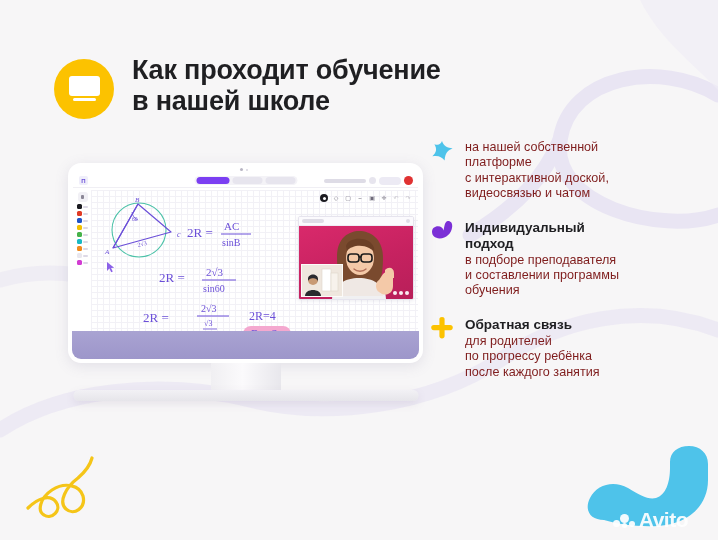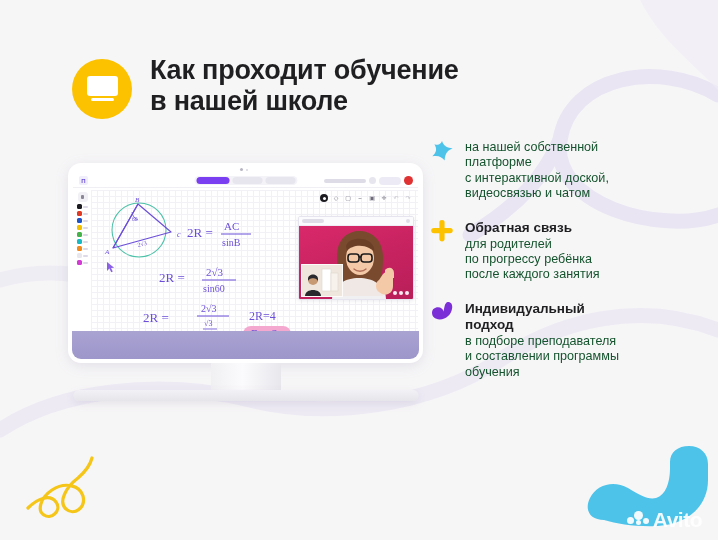--- a/index.html
+++ b/index.html
@@ -8,21 +8,21 @@
     background:#f7f6f7;
     font-family:"Liberation Sans","DejaVu Sans",sans-serif;
     -webkit-font-smoothing:antialiased;
   }
 
   
   .bg{position:absolute;inset:0;overflow:hidden;pointer-events:none;}
   .bg svg{position:absolute;top:0;left:0;}
 
   
-  .header{position:absolute;left:72px;top:55px;display:flex;align-items:flex-start;gap:18px;}
+  .header{position:absolute;left:54px;top:55px;display:flex;align-items:flex-start;gap:18px;}
   .header-icon{
     width:60px;height:60px;border-radius:50%;
     background:#fcc200;flex:none;position:relative;margin-top:4px;
     display:flex;align-items:center;justify-content:center;
   }
   .mon-glyph{width:31px;height:26px;position:relative;}
   .mon-glyph .screen{
     position:absolute;left:0;top:0;width:31px;height:20px;
     background:#ffffff;border-radius:3px;
   }
@@ -175,27 +175,27 @@
   
   .features{position:absolute;left:430px;top:140px;width:265px;}
   .feat{display:flex;gap:11px;margin-bottom:18px;}
   .feat-ico{flex:none;width:24px;height:28px;position:relative;}
   .feat-body{flex:1;}
   .feat-title{
     font-size:13.5px;font-weight:bold;color:#1f1f22;
     line-height:16px;white-space:pre-line;margin-bottom:1px;
   }
   .feat-desc{
-    font-size:12.6px;color:#14532d;line-height:15.4px;white-space:pre-line;
+    font-size:12.6px;color:#7f1d1d;line-height:15.4px;white-space:pre-line;
   }
 
   
   .wm{
-    position:absolute;right:16px;bottom:10px;
-    display:flex;gap:4px;
+    position:absolute;right:30px;bottom:10px;
+    display:flex;align-items:center;gap:4px;
     opacity:.93;
   }
   .wm-dots{position:relative;width:22px;height:16px;}
   .wm-dots i{position:absolute;border-radius:50%;background:#ffffff;}
   .wm-text{
     font-size:21px;font-weight:bold;color:#ffffff;letter-spacing:-0.5px;line-height:1;
   }
 </style>
 </head>
 <body>
@@ -413,52 +413,52 @@
       <div class="feat-desc">на нашей собственной
 платформе
 с интерактивной доской,
 видеосвязью и чатом</div>
     </div>
   </div>
 
   <div class="feat">
     <div class="feat-ico">
       <svg width="24" height="24" viewBox="0 0 24 24">
+        <path d="M18 1 C 21 1, 22.6 3.4, 22.2 6.8 C 21.4 13.6, 16.4 18.4, 9.6 18.4
+                 C 5 18.4, 2 15.6, 2 11.8 C 2 8.4, 4.6 6.2, 8 6.2 C 11 6.2, 13 8, 13.6 10.6
+                 C 14.2 8, 14.6 1, 18 1 Z" fill="#7b2fd6"></path>
+      </svg>
+    </div>
+    <div class="feat-body">
+      <div class="feat-title">Индивидуальный
+подход</div>
+      <div class="feat-desc">в подборе преподавателя
+и составлении программы
+обучения</div>
+    </div>
+  </div>
+
+  <div class="feat">
+    <div class="feat-ico">
+      <svg width="24" height="24" viewBox="0 0 24 24">
         <path d="M9.4 2.2 C 9.4 0.8, 10.4 0, 12 0 C 13.6 0, 14.6 0.8, 14.6 2.2
                  L14.6 8 L20.2 8 C 21.8 8, 22.8 9, 22.8 10.6 C 22.8 12.2, 21.8 13.2, 20.2 13.2
                  L14.6 13.2 L14.6 19 C 14.6 20.6, 13.6 21.4, 12 21.4 C 10.4 21.4, 9.4 20.6, 9.4 19
                  L9.4 13.2 L3.8 13.2 C 2.2 13.2, 1.2 12.2, 1.2 10.6 C 1.2 9, 2.2 8, 3.8 8
                  L9.4 8 Z" fill="#fcc200"></path>
       </svg>
     </div>
     <div class="feat-body">
       <div class="feat-title">Обратная связь</div>
       <div class="feat-desc">для родителей
 по прогрессу ребёнка
 после каждого занятия</div>
     </div>
   </div>
 
-  <div class="feat">
-    <div class="feat-ico">
-      <svg width="24" height="24" viewBox="0 0 24 24">
-        <path d="M18 1 C 21 1, 22.6 3.4, 22.2 6.8 C 21.4 13.6, 16.4 18.4, 9.6 18.4
-                 C 5 18.4, 2 15.6, 2 11.8 C 2 8.4, 4.6 6.2, 8 6.2 C 11 6.2, 13 8, 13.6 10.6
-                 C 14.2 8, 14.6 1, 18 1 Z" fill="#7b2fd6"></path>
-      </svg>
-    </div>
-    <div class="feat-body">
-      <div class="feat-title">Индивидуальный
-подход</div>
-      <div class="feat-desc">в подборе преподавателя
-и составлении программы
-обучения</div>
-    </div>
-  </div>
-
 </div>
 
 <div class="wm">
   <div class="wm-dots">
     <i style="left:0;top:8px;width:7px;height:7px"></i>
     <i style="left:7px;top:2px;width:9px;height:9px"></i>
     <i style="left:9px;top:11px;width:5px;height:5px"></i>
     <i style="left:16px;top:9px;width:6px;height:6px"></i>
   </div>
   <div class="wm-text">Avito</div>

